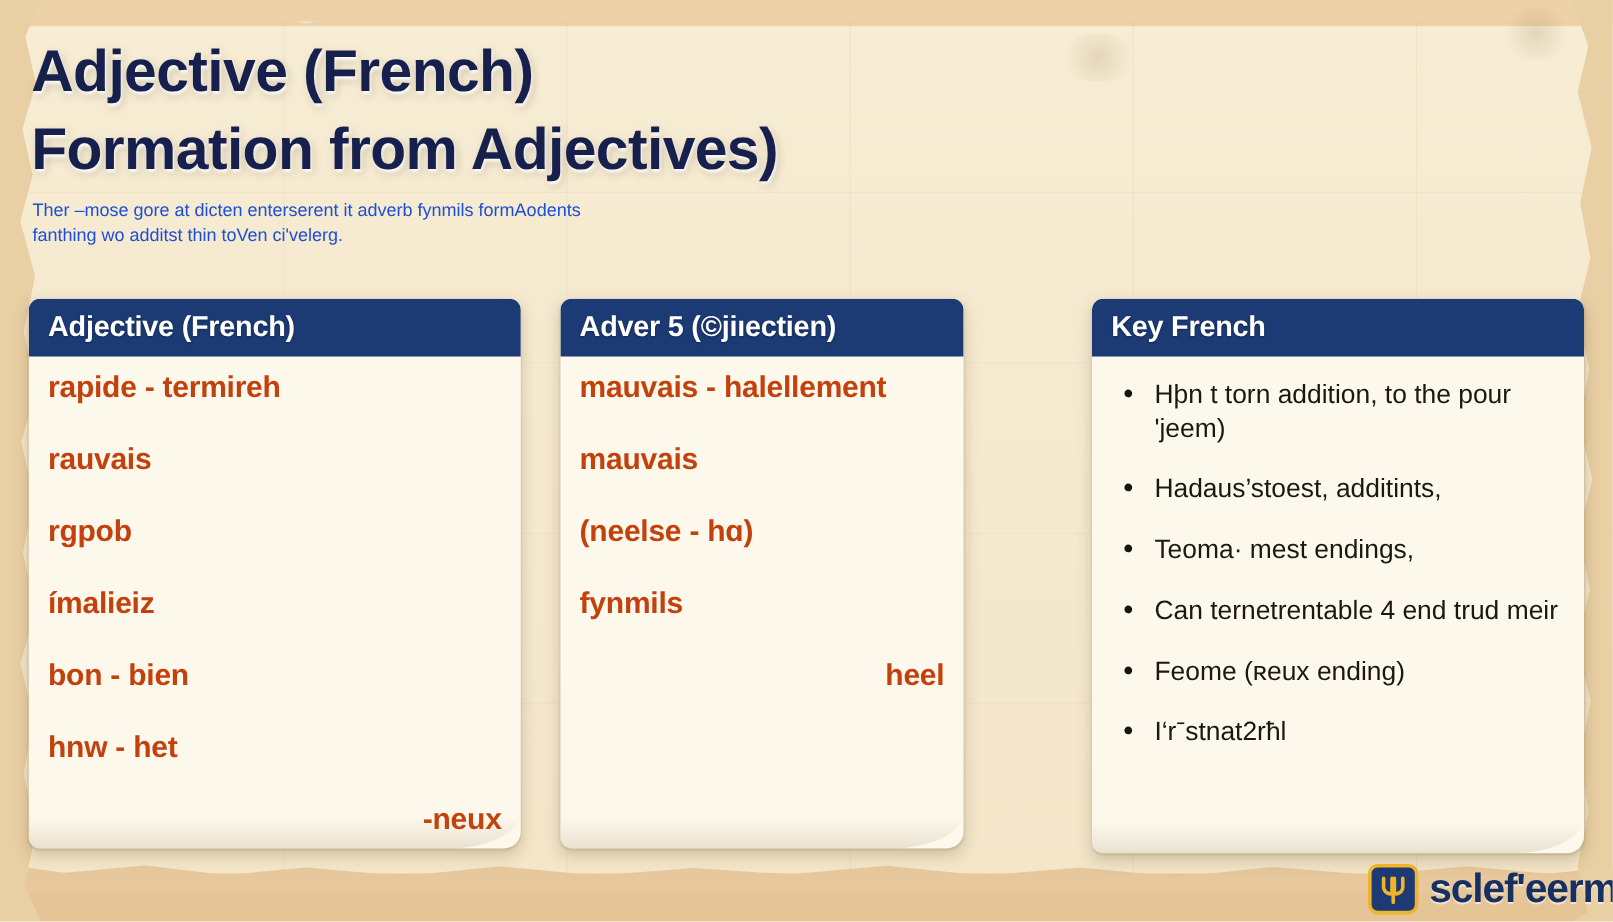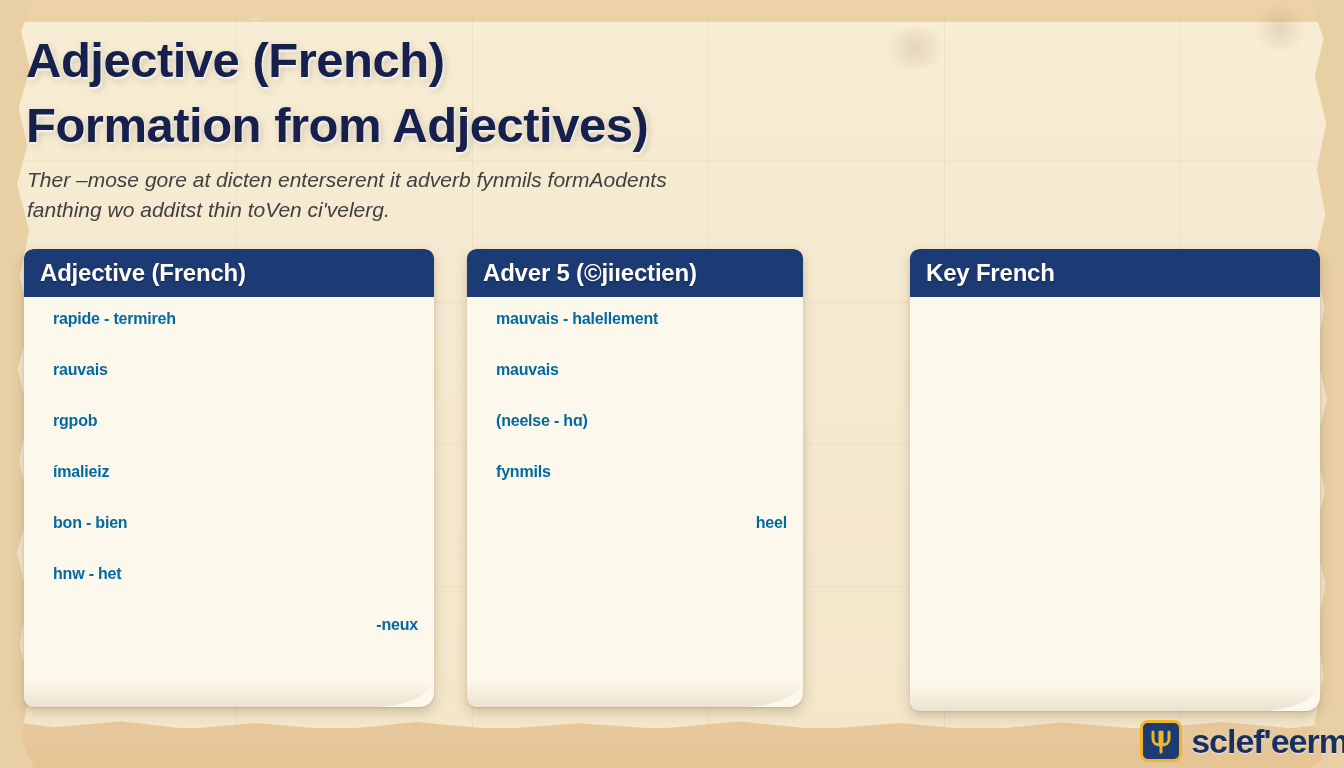--- a/index.html
+++ b/index.html
@@ -126,25 +126,24 @@
     letter-spacing: -0.5px;
     text-shadow: 1px 2px 3px rgba(255,255,255,0.95), 2px 3px 7px rgba(120,100,70,0.35);
     white-space: pre-line;
   }
 
   .subtitle {
     position: absolute;
     left: 27px;
     top: 165px;
     width: 790px;
-    color: #404040;
-    font-size: 21px;
+    color: #1d4ed8;
+    font-size: 15px;
     line-height: 1.42;
     white-space: pre-line;
-    font-style: italic;
   }
 
   
   .card {
     position: absolute;
     top: 249px;
     background: #fdf8ec;
     border-radius: 9px 9px 14px 9px;
     box-shadow: 0 5px 12px rgba(120,95,60,0.30), 0 1px 2px rgba(120,95,60,0.2);
     overflow: hidden;
@@ -179,25 +178,25 @@
     font-weight: bold;
     text-shadow: 0 1px 2px rgba(0,0,0,0.35);
     letter-spacing: -0.2px;
   }
 
   .card-body {
     padding: 14px 16px 10px 16px;
   }
 
   .term {
-    color: #0369a1;
-    font-size: 16px;
+    color: #c2410c;
+    font-size: 25px;
     font-weight: bold;
     line-height: 1;
-    margin: 0 0 35px 13px;
+    margin: 0 0 35px 0;
     letter-spacing: -0.2px;
   }
   .term:last-child { margin-bottom: 0; text-align: right; }
 
   .rules {
     list-style: none;
     margin: 0;
     padding: 4px 0 0 0;
   }
   .rule {
@@ -299,20 +298,30 @@
         <div class="term">fynmils</div>
         <div class="term">heel</div>
       </div>
       <div class="card-curl"></div>
     </div>
 
     <div class="card card-3">
       <div class="card-header">
         <span class="card-header-text">Key French</span>
       </div>
+      <div class="card-body">
+        <ul class="rules">
+          <li class="rule">Hþn t torn addition, to the pour 'jeem)</li>
+          <li class="rule">Hadaus’stoest, additints,</li>
+          <li class="rule">Teoma· mest endings,</li>
+          <li class="rule">Can ternetrentable 4 end trud meir</li>
+          <li class="rule">Feome (ʀeux ending)</li>
+          <li class="rule">I‘rˉstnat2rħl</li>
+        </ul>
+      </div>
       <div class="card-curl"></div>
     </div>
 
     <div class="brand">
       <span class="brand-mark">
         <svg width="24" height="26" viewBox="0 0 24 26" aria-hidden="true">
           <path d="M4 4 L4 11 C4 15 7.5 17 11 17 L11 4 M20 4 L20 11 C20 15 16.5 17 13 17 L13 4 M12 12 L12 24" stroke="#f0b42a" stroke-width="3" fill="none" stroke-linecap="round"></path>
         </svg>
       </span>
       <span class="brand-name">sclef'eerm</span>

